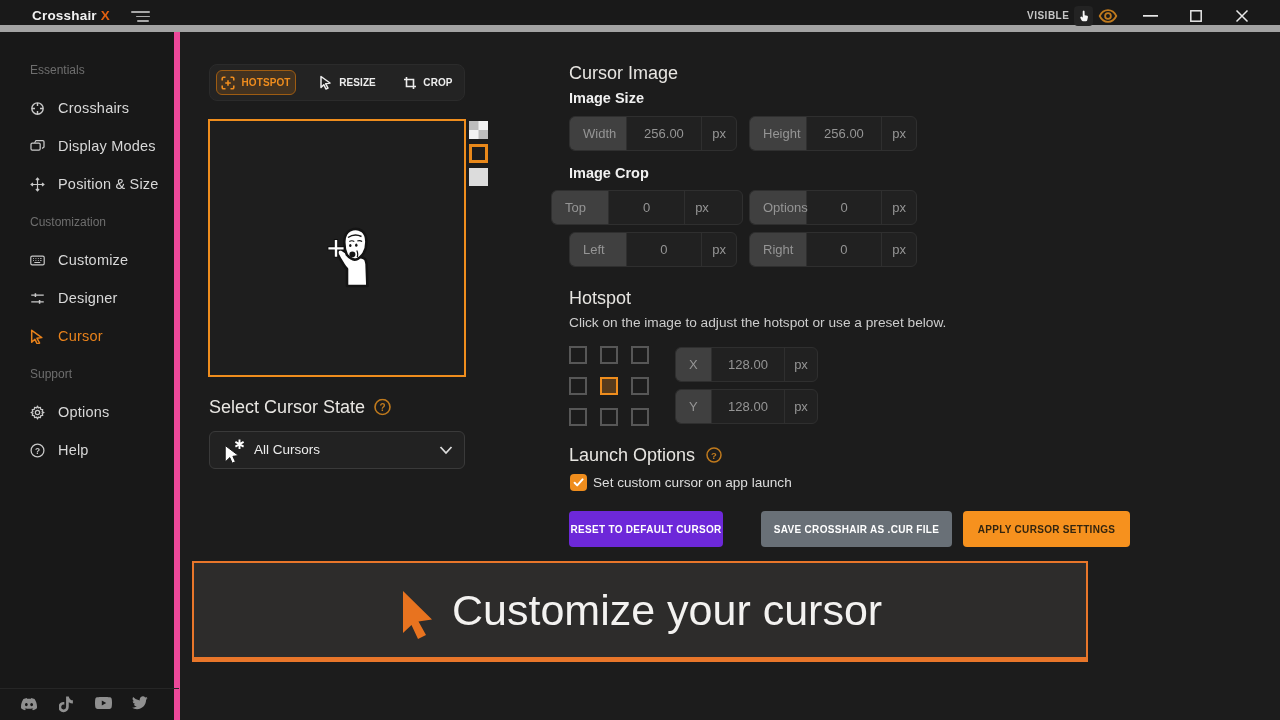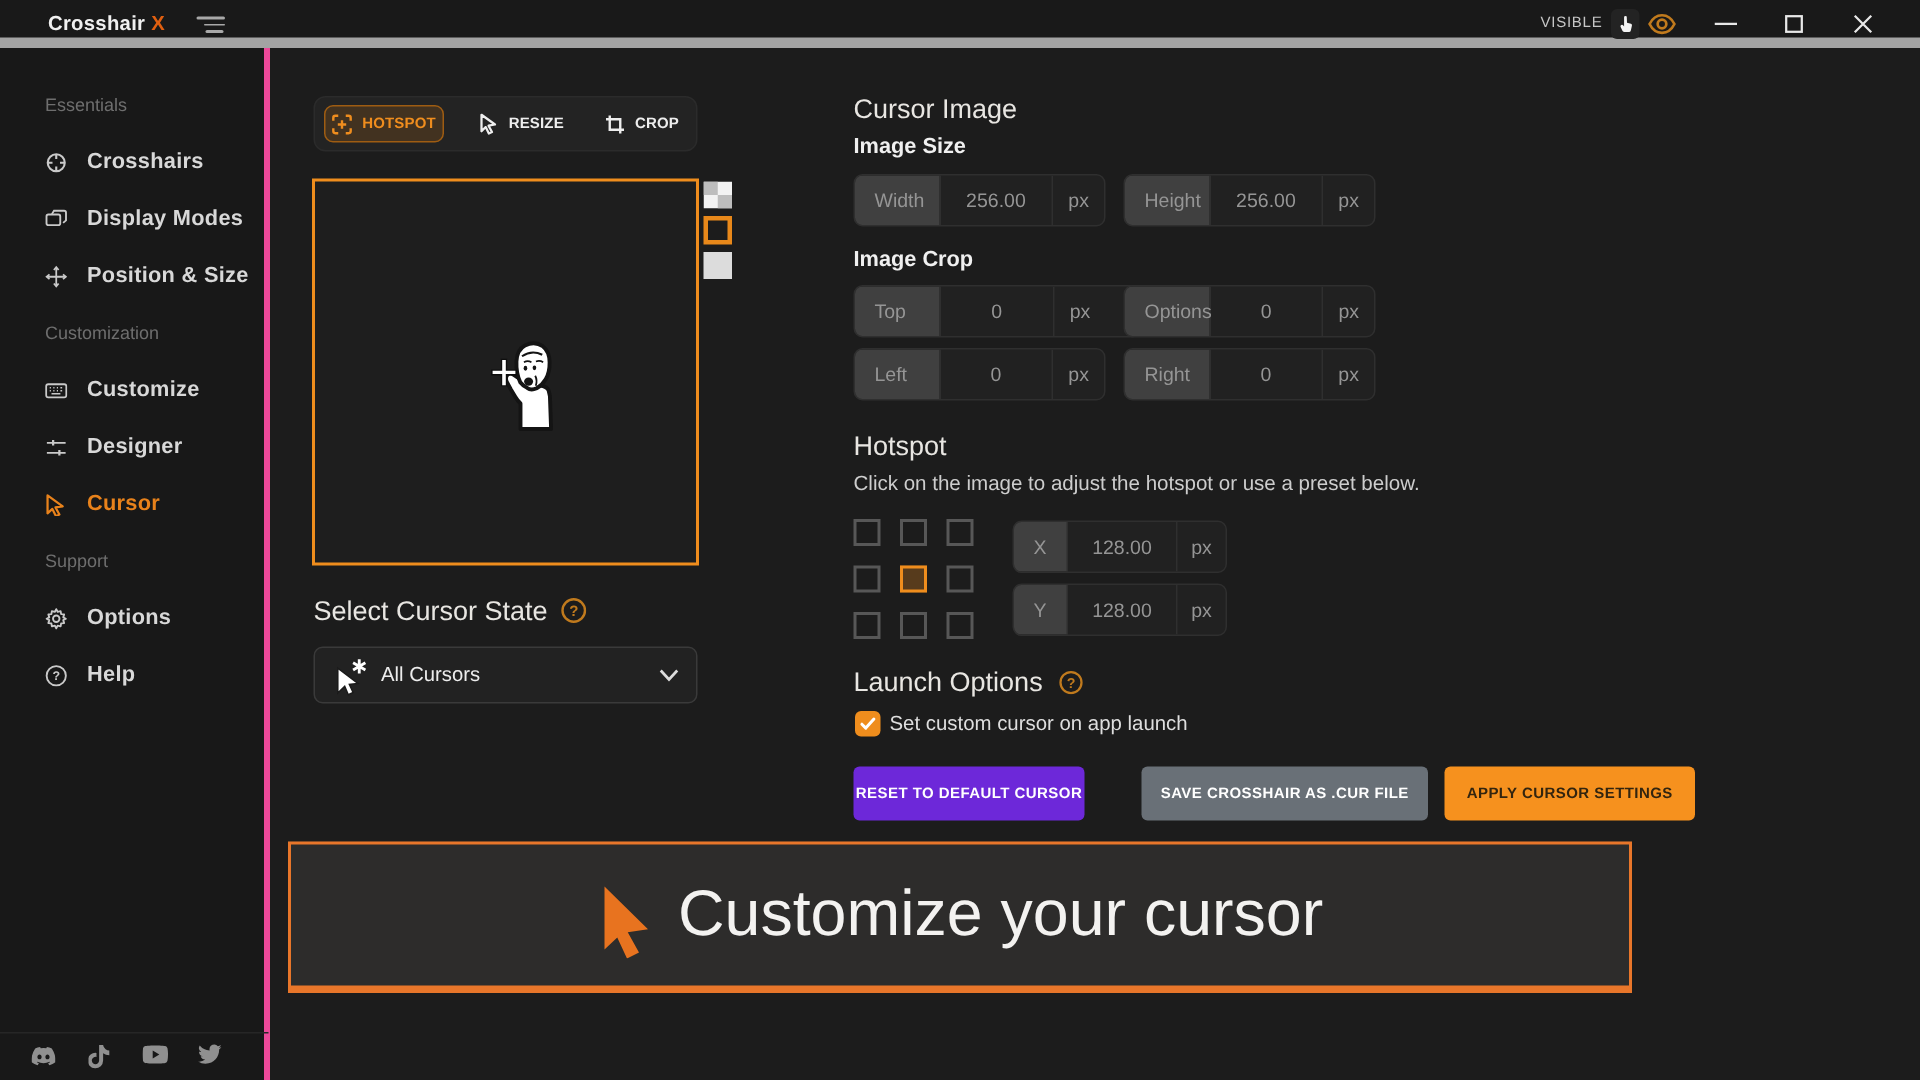--- a/index.html
+++ b/index.html
@@ -3,28 +3,28 @@
 <meta charset="utf-8">
 <style>
 *{margin:0;padding:0;box-sizing:border-box}
 html,body{width:1280px;height:720px;overflow:hidden;background:#1c1c1c;font-family:"Liberation Sans",sans-serif}
 #app{position:relative;width:1280px;height:720px}
 
 #titlebar{position:absolute;left:0;top:0;width:1280px;height:32px;background:#191919;border-bottom:7px solid #a3a3a3}
 #logo{position:absolute;left:32px;top:0;height:32px;line-height:32px;font-size:13.5px;font-weight:bold;color:#f0f0f0;letter-spacing:.2px}
 #logo span{color:#e05f10}
 .hline{position:absolute;background:#a8a8a8;height:1.5px;border-radius:1px}
-#visible{position:absolute;left:1027px;top:0;height:32px;line-height:32px;font-size:10px;font-weight:normal;color:#c6c6c6;letter-spacing:.5px}
+#visible{position:absolute;left:1027px;top:0;height:32px;line-height:32px;font-size:10px;font-weight:bold;color:#c6c6c6;letter-spacing:.5px}
 #handbox{position:absolute;left:1074px;top:6px;width:19px;height:20px;background:#232323;border-radius:4px}
 
-#sidebar{position:absolute;left:0;top:32px;width:180px;height:688px;background:#181818;border-right:4px solid #ec4899}
+#sidebar{position:absolute;left:0;top:32px;width:180px;height:688px;background:#181818;border-right:6px solid #ec4899}
 .cat{position:absolute;left:30px;font-size:12px;color:#6e6e6e;transform:translateY(-50%)}
 .sitem{position:absolute;left:0;width:180px;height:38px;transform:translateY(-50%);display:flex;align-items:center}
 .sitem svg{position:absolute;left:30px;width:15px;height:15px}
-.sitem .lbl{position:absolute;left:58px;font-size:14.5px;font-weight:700;color:#d8d8d8;letter-spacing:.2px}
+.sitem .lbl{position:absolute;left:58px;font-size:14.5px;font-weight:400;color:#d8d8d8;letter-spacing:.2px}
 .sitem.active .lbl{color:#e8821b}
 #sep{position:absolute;left:0px;top:656px;width:179px;height:1px;background:#262626}
 .soc{position:absolute;top:664px}
 
 #content{position:absolute;left:181px;top:32px;width:1099px;height:688px;background:#1c1c1c}
 
 #tabbar{position:absolute;left:28px;top:32px;width:256px;height:37px;background:#232323;border:1px solid #2b2b2b;border-radius:8px}
 .tab{position:absolute;top:5px;height:25px;display:flex;align-items:center;justify-content:center;gap:6px;font-size:10px;font-weight:bold;letter-spacing:.1px;color:#ededed;border-radius:6px}
 #tab-hotspot{left:6px;width:80px;background:rgba(232,130,20,.16);border:1px solid #9e5c12;color:#ef8d1e}
 #tab-resize{left:94px;width:86px}
@@ -223,21 +223,21 @@
       <div class="c lab" style="width:57px">Width</div>
         <div class="c val" style="width:76px">256.00</div>
         <div class="c px" style="width:34px">px</div>
     </div>
     <div class="grp" style="left:568px;top:84px;width:168px">
       <div class="c lab" style="width:57px">Height</div>
         <div class="c val" style="width:76px">256.00</div>
         <div class="c px" style="width:34px">px</div>
     </div>
     <div class="h2" style="left:388px;top:141px">Image Crop</div>
-    <div class="grp" style="left:388px;top:158px;width:192px">
+    <div class="grp" style="left:370px;top:158px;width:192px">
       <div class="c lab" style="width:57px">Top</div>
         <div class="c val" style="width:76px">0</div>
         <div class="c px" style="width:34px">px</div>
     </div>
     <div class="grp" style="left:568px;top:158px;width:168px">
       <div class="c lab" style="width:57px">Options</div>
         <div class="c val" style="width:76px">0</div>
         <div class="c px" style="width:34px">px</div>
     </div>
     <div class="grp" style="left:388px;top:200px;width:168px">

